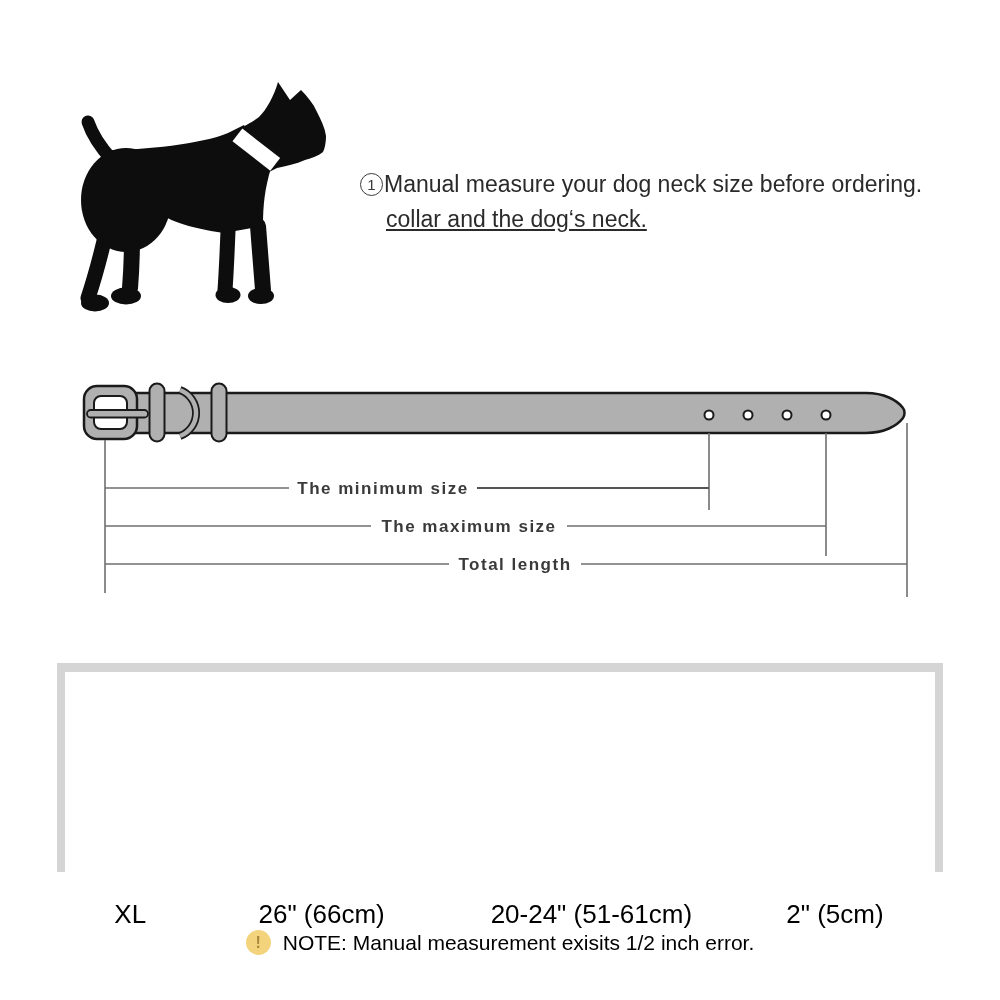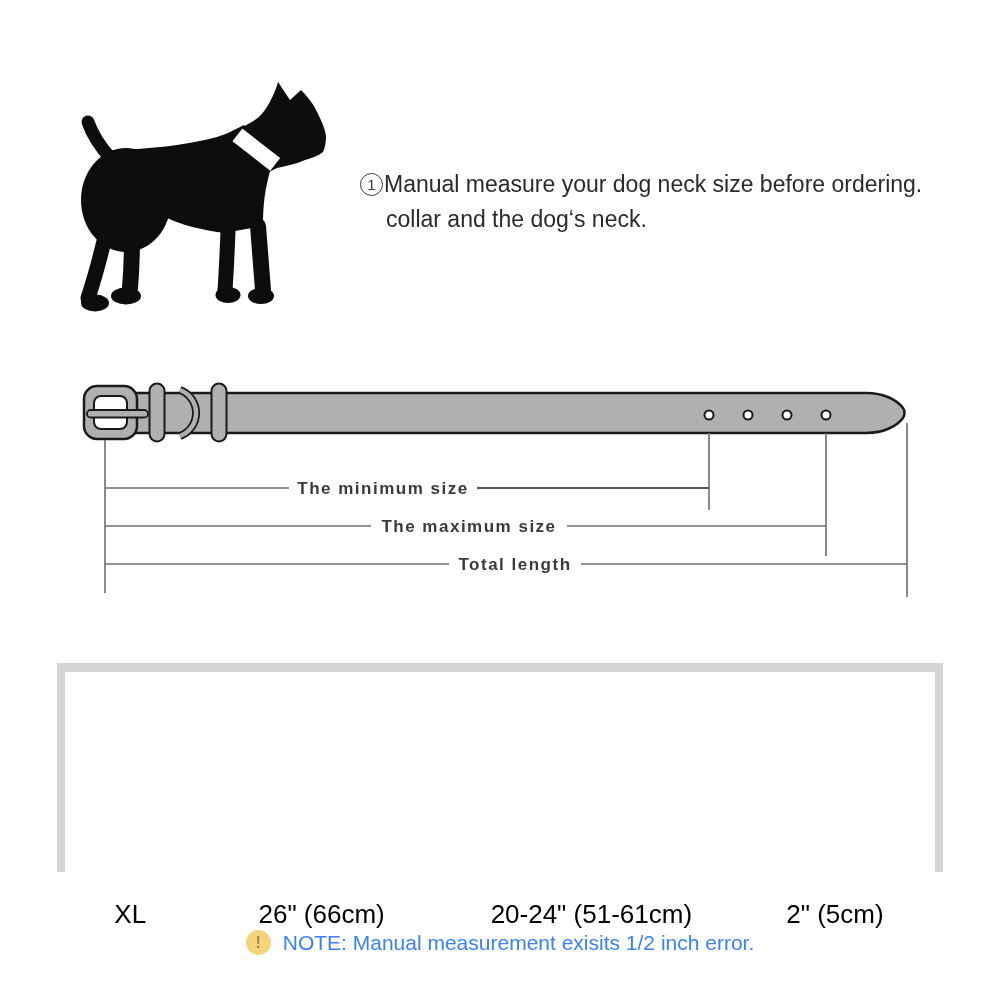--- a/index.html
+++ b/index.html
@@ -9,21 +9,21 @@
   
   .dog{position:absolute;left:74px;top:76px;width:258px;height:238px;}
 
   
   .instructions{position:absolute;left:360px;top:167px;width:600px;color:#2a2a2a;
     font-size:23px;line-height:35px;}
   .instr-line{white-space:nowrap;}
   .circle-num{display:inline-block;width:21px;height:21px;border:1.5px solid #3a3a3a;
     border-radius:50%;text-align:center;line-height:21px;font-size:15px;color:#3a3a3a;
     vertical-align:2px;margin-right:1px;}
-  .indent{padding-left:26px;}
+  .indent{padding-left:26px;text-decoration:underline;}
 
   
   .collar{position:absolute;left:0;top:370px;width:1000px;height:240px;}
   .measure-label{font-family:"Liberation Sans","DejaVu Sans",sans-serif;font-size:17px;
     font-weight:600;letter-spacing:1.5px;fill:#3a3a3a;}
 
   
   .size-table{position:absolute;left:57px;top:663px;width:886px;height:209px;background:#d5d5d5;}
   .t-band{position:absolute;left:8px;right:8px;background:#fff;}
   .t-header{top:9px;height:74px;}
@@ -32,21 +32,21 @@
   .t-grid{display:grid;grid-template-columns:15% 29% 33% 23%;height:100%;align-items:center;}
   .t-grid div{text-align:center;}
   .th{font-weight:bold;font-size:25px;color:#000;}
   .td{font-size:26px;color:#000;}
 
   
   .note{position:absolute;left:0;top:930px;width:1000px;display:flex;align-items:center;
     justify-content:center;gap:12px;}
   .note-icon{width:25px;height:25px;border-radius:50%;background:#f3d37b;color:#a9893c;
     font-weight:bold;font-size:16px;text-align:center;line-height:25px;flex:0 0 auto;}
-  .note-text{font-size:21px;color:#3b82f6;}
+  .note-text{font-size:21px;color:#000000;}
 </style>
 </head>
 <body>
 
 <div class="canvas">
 
   <svg class="dog" viewBox="0 0 258 238" aria-hidden="true">
     <g fill="#0d0d0d" stroke="none">
 
       <path d="M14,46 Q20,64 38,84" fill="none" stroke="#0d0d0d" stroke-width="13" stroke-linecap="round"></path>

